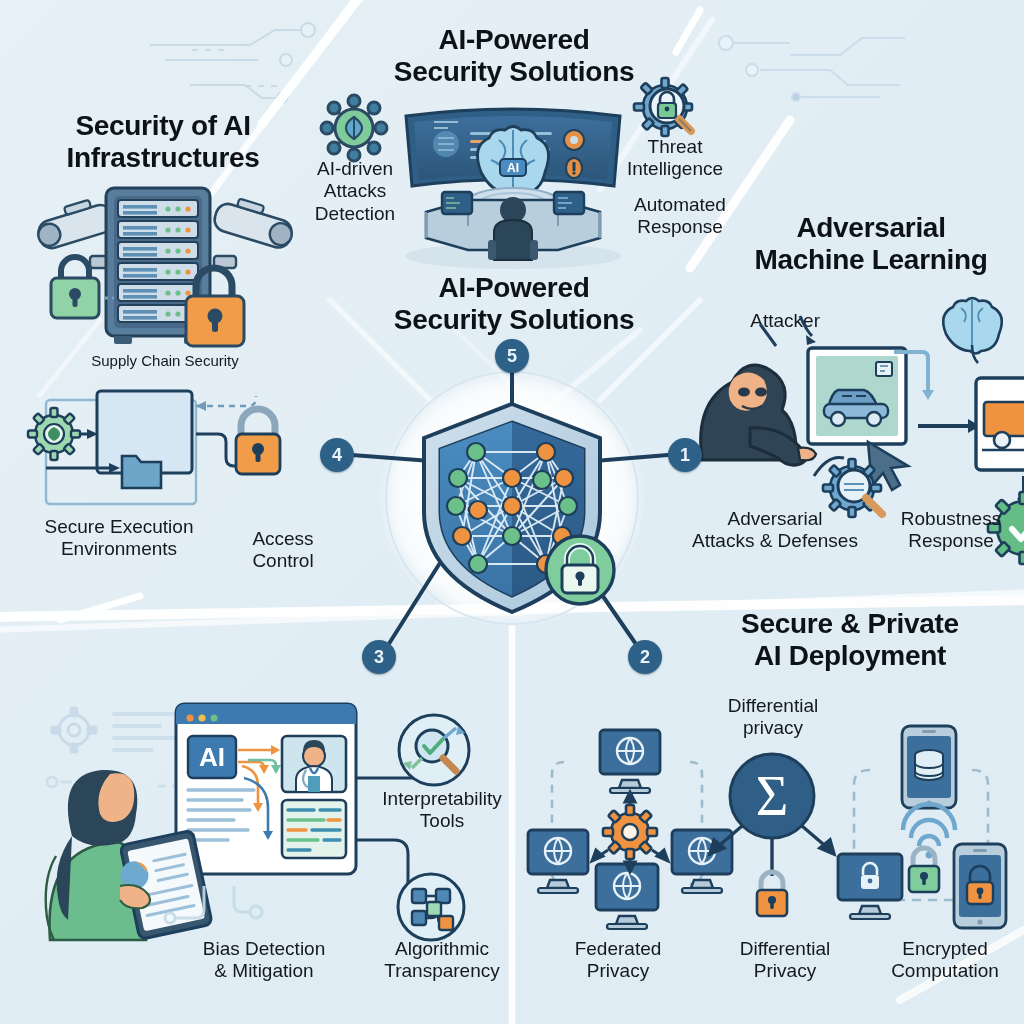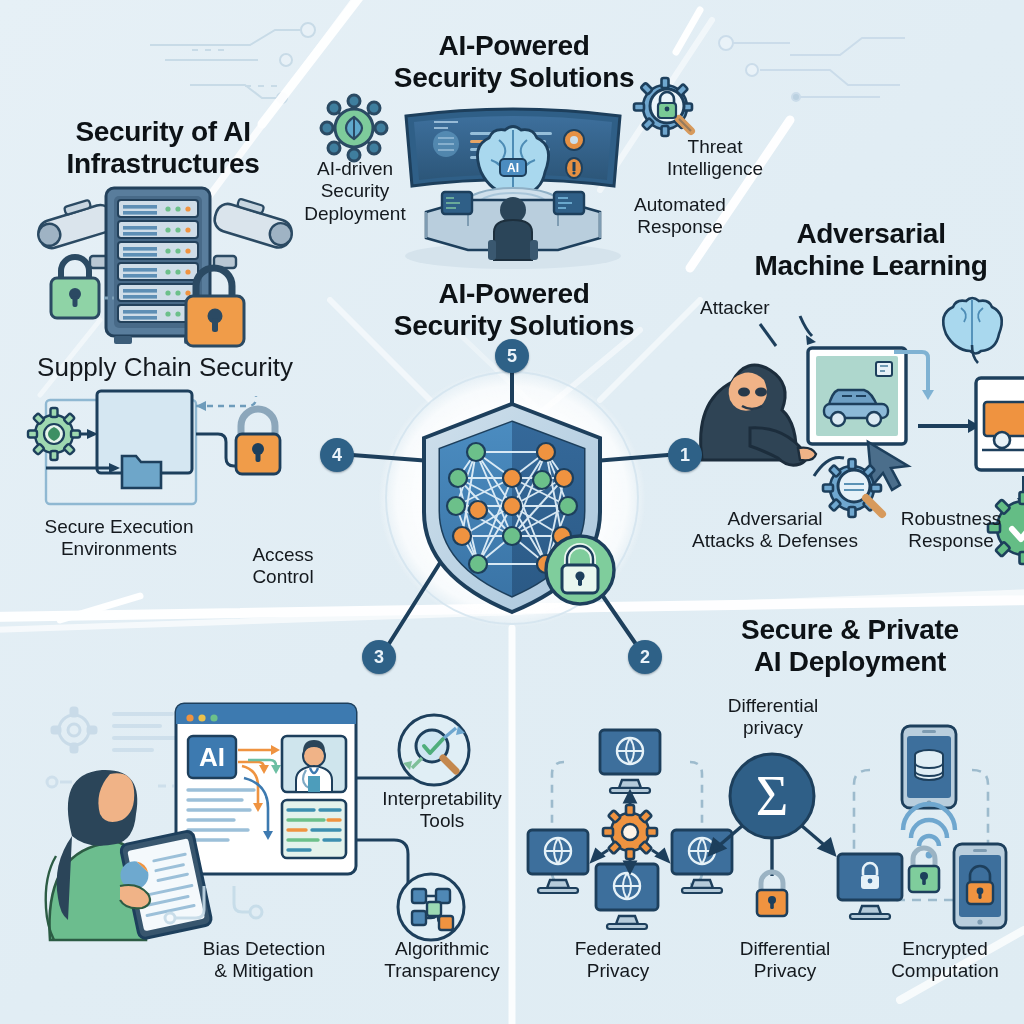--- a/index.html
+++ b/index.html
@@ -7,21 +7,21 @@
     width:1024px;height:1024px;overflow:hidden;position:relative;
     background:#e3eef5;
     font-family:"Liberation Sans", sans-serif;
     color:#13181d;
   }
   #stage{position:absolute;inset:0;width:1024px;height:1024px;}
   .bgwrap{position:absolute;inset:0;}
   .abs{position:absolute;}
   .h1{
     font-weight:bold;font-size:27px;line-height:1.16;letter-spacing:-0.3px;
-    text-align:center;color:#0d1216;margin-top:6px;
+    text-align:center;color:#0d1216;
   }
   .h1.big{font-size:28px;}
   .lbl{
     font-size:19px;line-height:1.18;text-align:center;color:#14191e;
   }
   .ctr{font-weight:bold;font-size:26px;line-height:1.15;text-align:center;color:#0d1216;}
   .badge{
     width:34px;height:34px;border-radius:50%;
     background:#2e6187;color:#eaf3fa;
     display:flex;align-items:center;justify-content:center;
@@ -214,21 +214,21 @@
     <path d="M86 120 h10" stroke="#7da0b8" stroke-width="3" stroke-dasharray="4 4"></path>
 
     <g>
       <path d="M178 120 v-12 a18 18 0 0 1 36 0 v12" fill="none" stroke="#2b4a63" stroke-width="7"></path>
       <rect x="168" y="118" width="58" height="50" rx="7" fill="#f09c49" stroke="#2b4a63" stroke-width="3"></rect>
       <circle cx="197" cy="138" r="7.5" fill="#2b4a63"></circle>
         <rect x="194" y="140" width="6" height="14" rx="2.5" fill="#2b4a63"></rect>
     </g>
   </svg>
 
-  <div class="abs lbl" style="left:20px;top:352px;width:290px;font-size:26px;">Supply Chain Security</div>
+  <div class="abs lbl" style="left:20px;top:352px;width:290px;font-size:15px;">Supply Chain Security</div>
 
   <svg class="abs" style="left:18px;top:386px;" width="300" height="128" viewBox="0 0 300 128">
     <rect x="28" y="14" width="150" height="104" rx="4" fill="none" stroke="#8fb8d2" stroke-width="2.4"></rect>
     <rect x="79" y="5" width="95" height="82" rx="4" fill="#d5e7f2" stroke="#1d3f5c" stroke-width="3"></rect>
     <path d="M178 48 h22 q8 0 8 8 v16 q0 8 8 8 h16" fill="none" stroke="#1d3f5c" stroke-width="3"></path>
     <path d="M228 80 l-10 -5 v10 z" fill="#1d3f5c"></path>
     <path d="M178 20 h52 q8 0 8 -8 v-2" fill="none" stroke="#6e9cbb" stroke-width="2.4" stroke-dasharray="6 5"></path>
     <path d="M178 20 l10 -5 v10 z" fill="#6e9cbb"></path>
     <path d="M58 48 h18" fill="none" stroke="#1d3f5c" stroke-width="3"></path>
     <path d="M80 48 l-11 -5 v10 z" fill="#1d3f5c"></path>
@@ -260,21 +260,21 @@
       <rect x="-22" y="2" width="44" height="40" rx="6" fill="#f09c49" stroke="#1d3f5c" stroke-width="2.8"></rect>
       <circle cx="0" cy="17" r="6" fill="#1d3f5c"></circle>
         <rect x="-2.5" y="19" width="5" height="11" rx="2" fill="#1d3f5c"></rect>
     </g>
   </svg>
 
   <div class="abs" style="left:10px;top:516px;width:218px;">
     <div class="lbl">Secure Execution</div>
     <div class="lbl">Environments</div>
   </div>
-  <div class="abs" style="left:228px;top:544px;width:110px;">
+  <div class="abs" style="left:228px;top:528px;width:110px;">
     <div class="lbl">Access</div>
     <div class="lbl">Control</div>
   </div>
 
   <div class="abs h1 big" style="left:356px;top:24px;width:316px;">
     <div>AI-Powered</div>
     <div>Security Solutions</div>
   </div>
 
   <svg class="abs" style="left:318px;top:92px;" width="72" height="72" viewBox="0 0 72 72">
@@ -297,22 +297,22 @@
         <line x1="36" y1="36" x2="54" y2="54"></line>
           <circle cx="56" cy="56" r="6"></circle>
       </g>
     </g>
     <circle cx="36" cy="36" r="19" fill="#7ecb9b" stroke="#2b4a63" stroke-width="3"></circle>
     <path d="M36 25 q8 6 8 11 t-8 11 q-8 -5 -8 -11 t8 -11z" fill="#5fa9cc" stroke="#2b4a63" stroke-width="2.2"></path>
     <line x1="36" y1="25" x2="36" y2="47" stroke="#2b4a63" stroke-width="2"></line>
   </svg>
   <div class="abs" style="left:295px;top:158px;width:120px;">
     <div class="lbl">AI-driven</div>
-    <div class="lbl">Security</div>
-    <div class="lbl">Deployment</div>
+    <div class="lbl">Attacks</div>
+    <div class="lbl">Detection</div>
   </div>
 
   <svg class="abs" style="left:398px;top:104px;" width="230" height="166" viewBox="0 0 230 166">
     <ellipse cx="115" cy="152" rx="108" ry="13" fill="#d5e3ec"></ellipse>
 
     <path d="M8 12 q107 -14 214 0 l-6 70 q-101 -13 -202 0z" fill="#2f5f87" stroke="#1d3f5c" stroke-width="3"></path>
     <path d="M16 18 q99 -12 198 0 l-5 58 q-94 -11 -188 0z" fill="url(#screenG)"></path>
     <g opacity="0.95">
       <circle cx="48" cy="40" r="13" fill="#6ea9cf" opacity="0.55"></circle>
       <path d="M40 34 h16 M40 40 h16 M40 46 h16" stroke="#bcd9ee" stroke-width="1.4" opacity="0.7"></path>
@@ -375,39 +375,39 @@
     </g>
     <circle cx="35" cy="30" r="17" fill="#eaf4fa" stroke="#1d3f5c" stroke-width="3"></circle>
     <path d="M47 43 l12 12" stroke="#d79a5c" stroke-width="8" stroke-linecap="round"></path>
     <path d="M47 43 l12 12" stroke="#1d3f5c" stroke-width="2.2" fill="none" opacity="0.35"></path>
     <g transform="translate(35,30)">
       <path d="M-7 -3 v-4 a7 7 0 0 1 14 0 v4" fill="none" stroke="#1d3f5c" stroke-width="2.6"></path>
       <rect x="-9" y="-3" width="18" height="15" rx="3" fill="#79c995" stroke="#1d3f5c" stroke-width="2.2"></rect>
       <circle cy="3" r="2.4" fill="#1d3f5c"></circle>
     </g>
   </svg>
-  <div class="abs" style="left:616px;top:136px;width:118px;margin-left:40px;">
+  <div class="abs" style="left:616px;top:136px;width:118px;">
     <div class="lbl">Threat</div>
     <div class="lbl">Intelligence</div>
   </div>
   <div class="abs" style="left:616px;top:194px;width:128px;">
     <div class="lbl">Automated</div>
     <div class="lbl">Response</div>
   </div>
 
   <div class="abs h1 big" style="left:368px;top:272px;width:292px;">
     <div>AI-Powered</div>
     <div>Security Solutions</div>
   </div>
 
   <div class="abs h1 big" style="left:726px;top:212px;width:290px;">
     <div>Adversarial</div>
     <div>Machine Learning</div>
   </div>
-  <div class="abs lbl" style="left:700px;top:297px;width:120px;text-align:left;">Attacker</div>
+  <div class="abs lbl" style="left:700px;top:310px;width:120px;text-align:right;">Attacker</div>
 
   <svg class="abs" style="left:690px;top:300px;" width="330" height="230" viewBox="0 0 330 230">
     <path d="M70 24 l16 22" stroke="#1d3f5c" stroke-width="3" fill="none"></path>
     <path d="M110 16 q6 14 12 20" stroke="#1d3f5c" stroke-width="3" fill="none"></path>
     <path d="M126 42 l-10 -7 l1 10z" fill="#1d3f5c"></path>
 
     <g>
       <path d="M12 160 q-8 -58 30 -78 q14 -26 38 -12 q22 14 12 40 q16 14 14 50z" fill="#2f4455" stroke="#1c2d3c" stroke-width="3"></path>
       <path d="M44 78 q16 -12 30 2 q8 18 -6 28 q-20 8 -28 -8 q-4 -12 4 -22z" fill="#f0b387"></path>
       <ellipse cx="54" cy="92" rx="6" ry="4.5" fill="#27394a"></ellipse>

